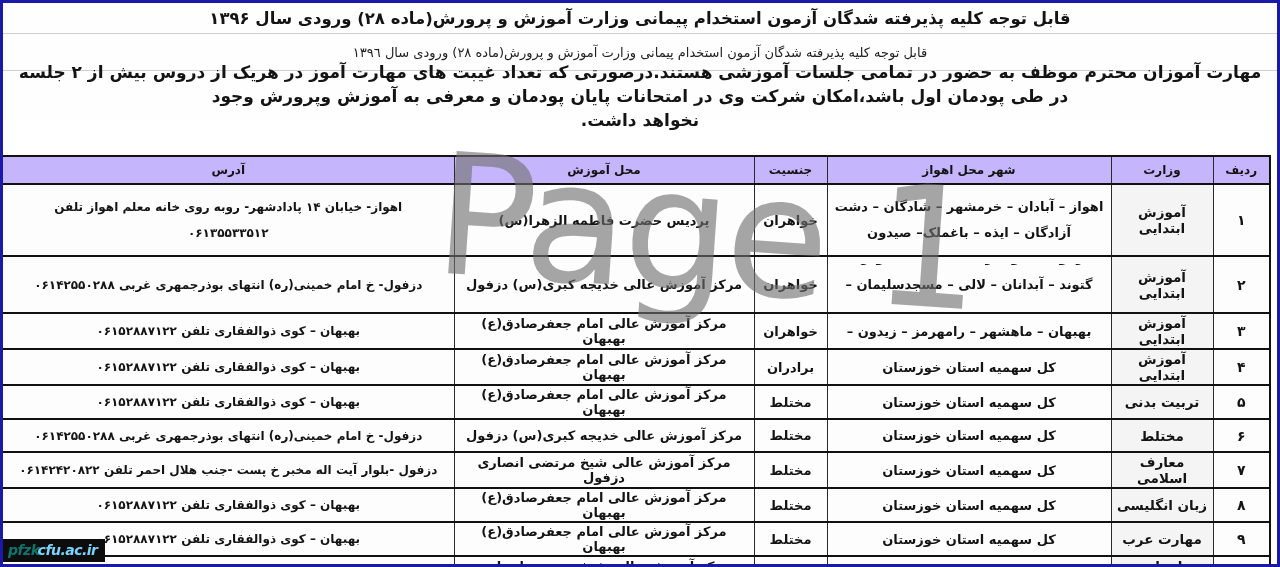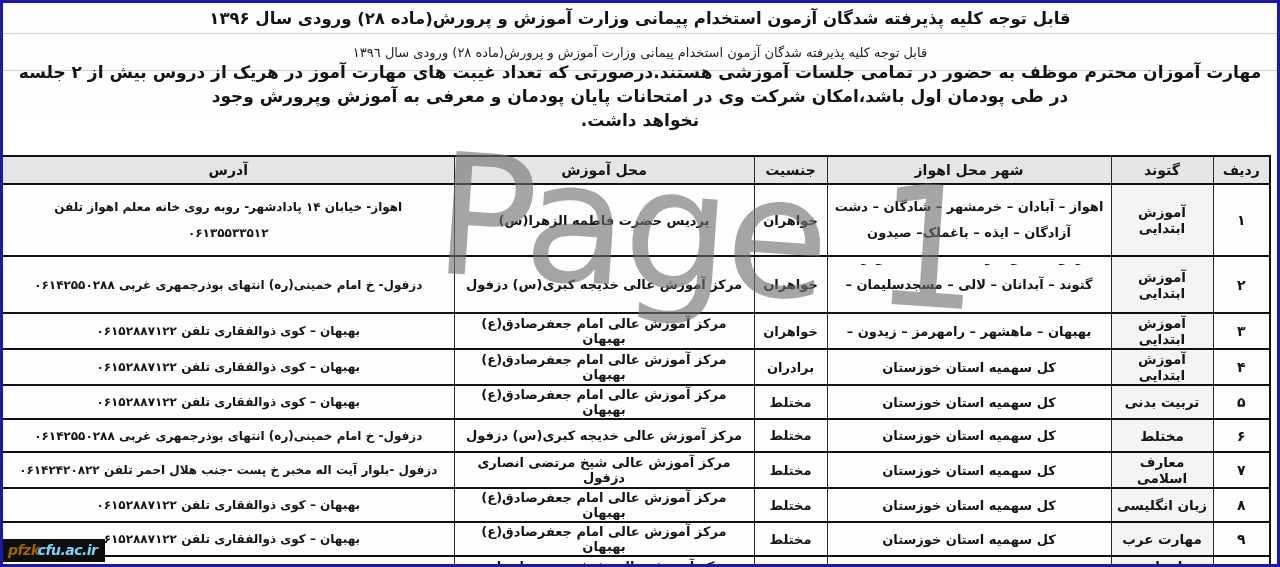--- a/index.html
+++ b/index.html
@@ -43,21 +43,21 @@
   table.grid th, table.grid td {
     border:1px solid #2a2a2a;
     border-top:2px solid #111;
     border-bottom:2px solid #111;
     text-align:center; vertical-align:middle;
     font-weight:bold;
     padding:1px 4px;
     overflow:hidden;
   }
   table.grid { border:2px solid #111; }
-  table.grid th { height:28px; font-size:14px; background:#e5e5e5; }
+  table.grid th { height:28px; font-size:12px; background:#c4b5fd; }
   td.c-no    { font-size:14px; }
   td.c-field { font-size:13.5px; background:#f4f4f4; }
   td.c-city  { font-size:13px; }
   td.c-gender{ font-size:13px; }
   td.c-place { font-size:13px; }
   td.c-addr  { font-size:12px;margin-top:12px; }
   .pre { white-space:pre-line; line-height:26px; }
 
   tr.r-tall  td { height:72px; }
   tr.r-med   td { height:57px; }
@@ -88,21 +88,21 @@
     position:absolute; left:0; bottom:2px;
     background:#0d0d0d;
     padding:3px 7px 4px 5px;
     z-index:7;
     direction:ltr;
     font-style:italic; font-weight:bold; font-size:14px;
     letter-spacing:-0.5px;
     line-height:16px;
     white-space:nowrap;
   }
-  .wm-site .p1 { color:#a16207;font-style:italic; }
+  .wm-site .p1 { color:#0f766e;font-style:italic; }
   .wm-site .p2 { color:#7dd3fc; margin-left:-2px; }
 </style>
 </head>
 <body>
 
 <div class="frame">
 
   <div class="hrow title">قابل توجه کلیه پذیرفته شدگان آزمون استخدام پیمانی وزارت آموزش و پرورش(ماده ۲۸) ورودی سال ۱۳۹۶</div>
   <div class="hrow subtitle">قابل توجه کلیه پذیرفته شدگان آزمون استخدام پیمانی وزارت آموزش و پرورش(ماده ۲۸) ورودی سال ۱۳۹٦</div>
   <div class="hrow notice">مهارت آموزان محترم موظف به حضور در تمامی جلسات آموزشی هستند.درصورتی که تعداد غیبت های مهارت آموز در هریک از دروس بیش از ۲ جلسه در طی پودمان اول باشد،امکان شرکت وی در امتحانات پایان پودمان و معرفی به آموزش وپرورش وجود
@@ -113,21 +113,21 @@
       <col style="width:57px">
       <col style="width:102px">
       <col style="width:284px">
       <col style="width:73px">
       <col style="width:300px">
       <col style="width:452px">
     </colgroup>
     <thead>
       <tr>
         <th>ردیف</th>
-        <th>گتوند</th>
+        <th>وزارت</th>
         <th>شهر محل اهواز</th>
         <th>جنسیت</th>
         <th>محل آموزش</th>
         <th>آدرس</th>
       </tr>
     </thead>
     <tbody>
       <tr class="r-tall">
         <td class="c-no">۱</td>
         <td class="c-field">آموزش ابتدایی</td>

